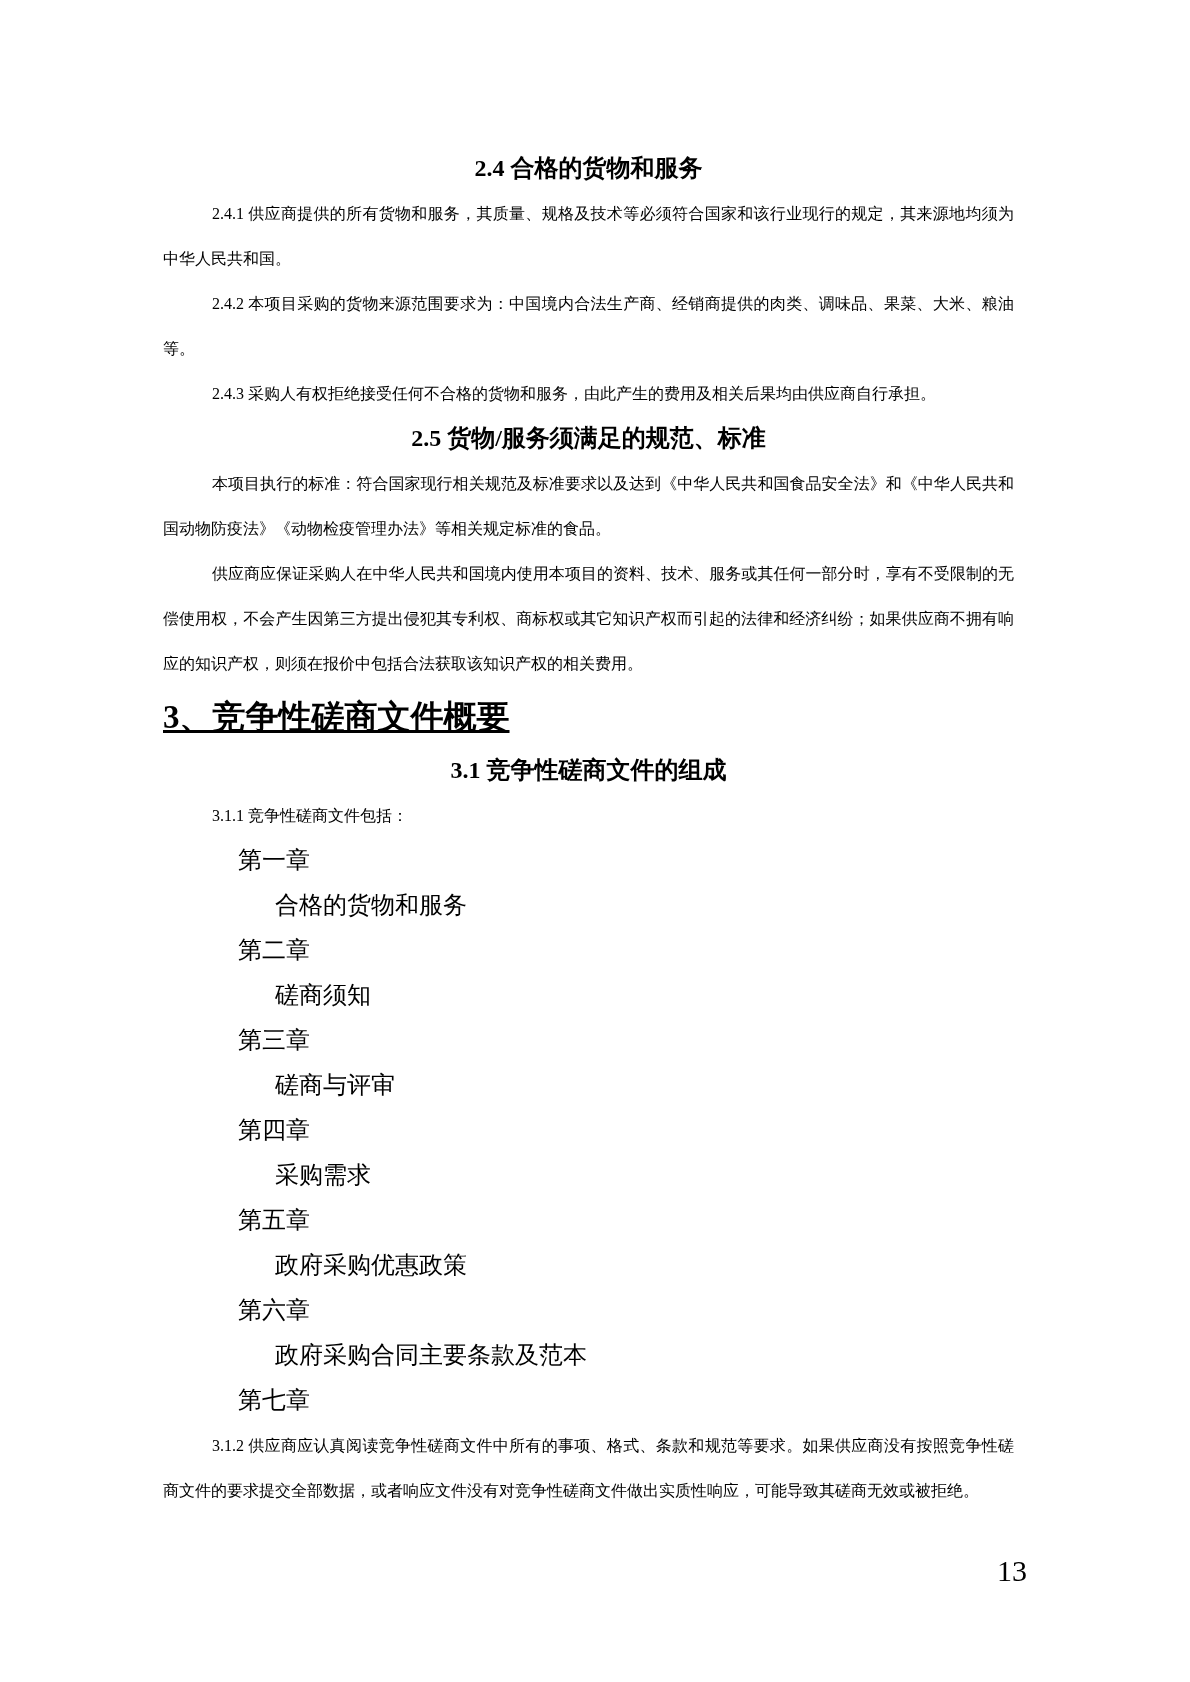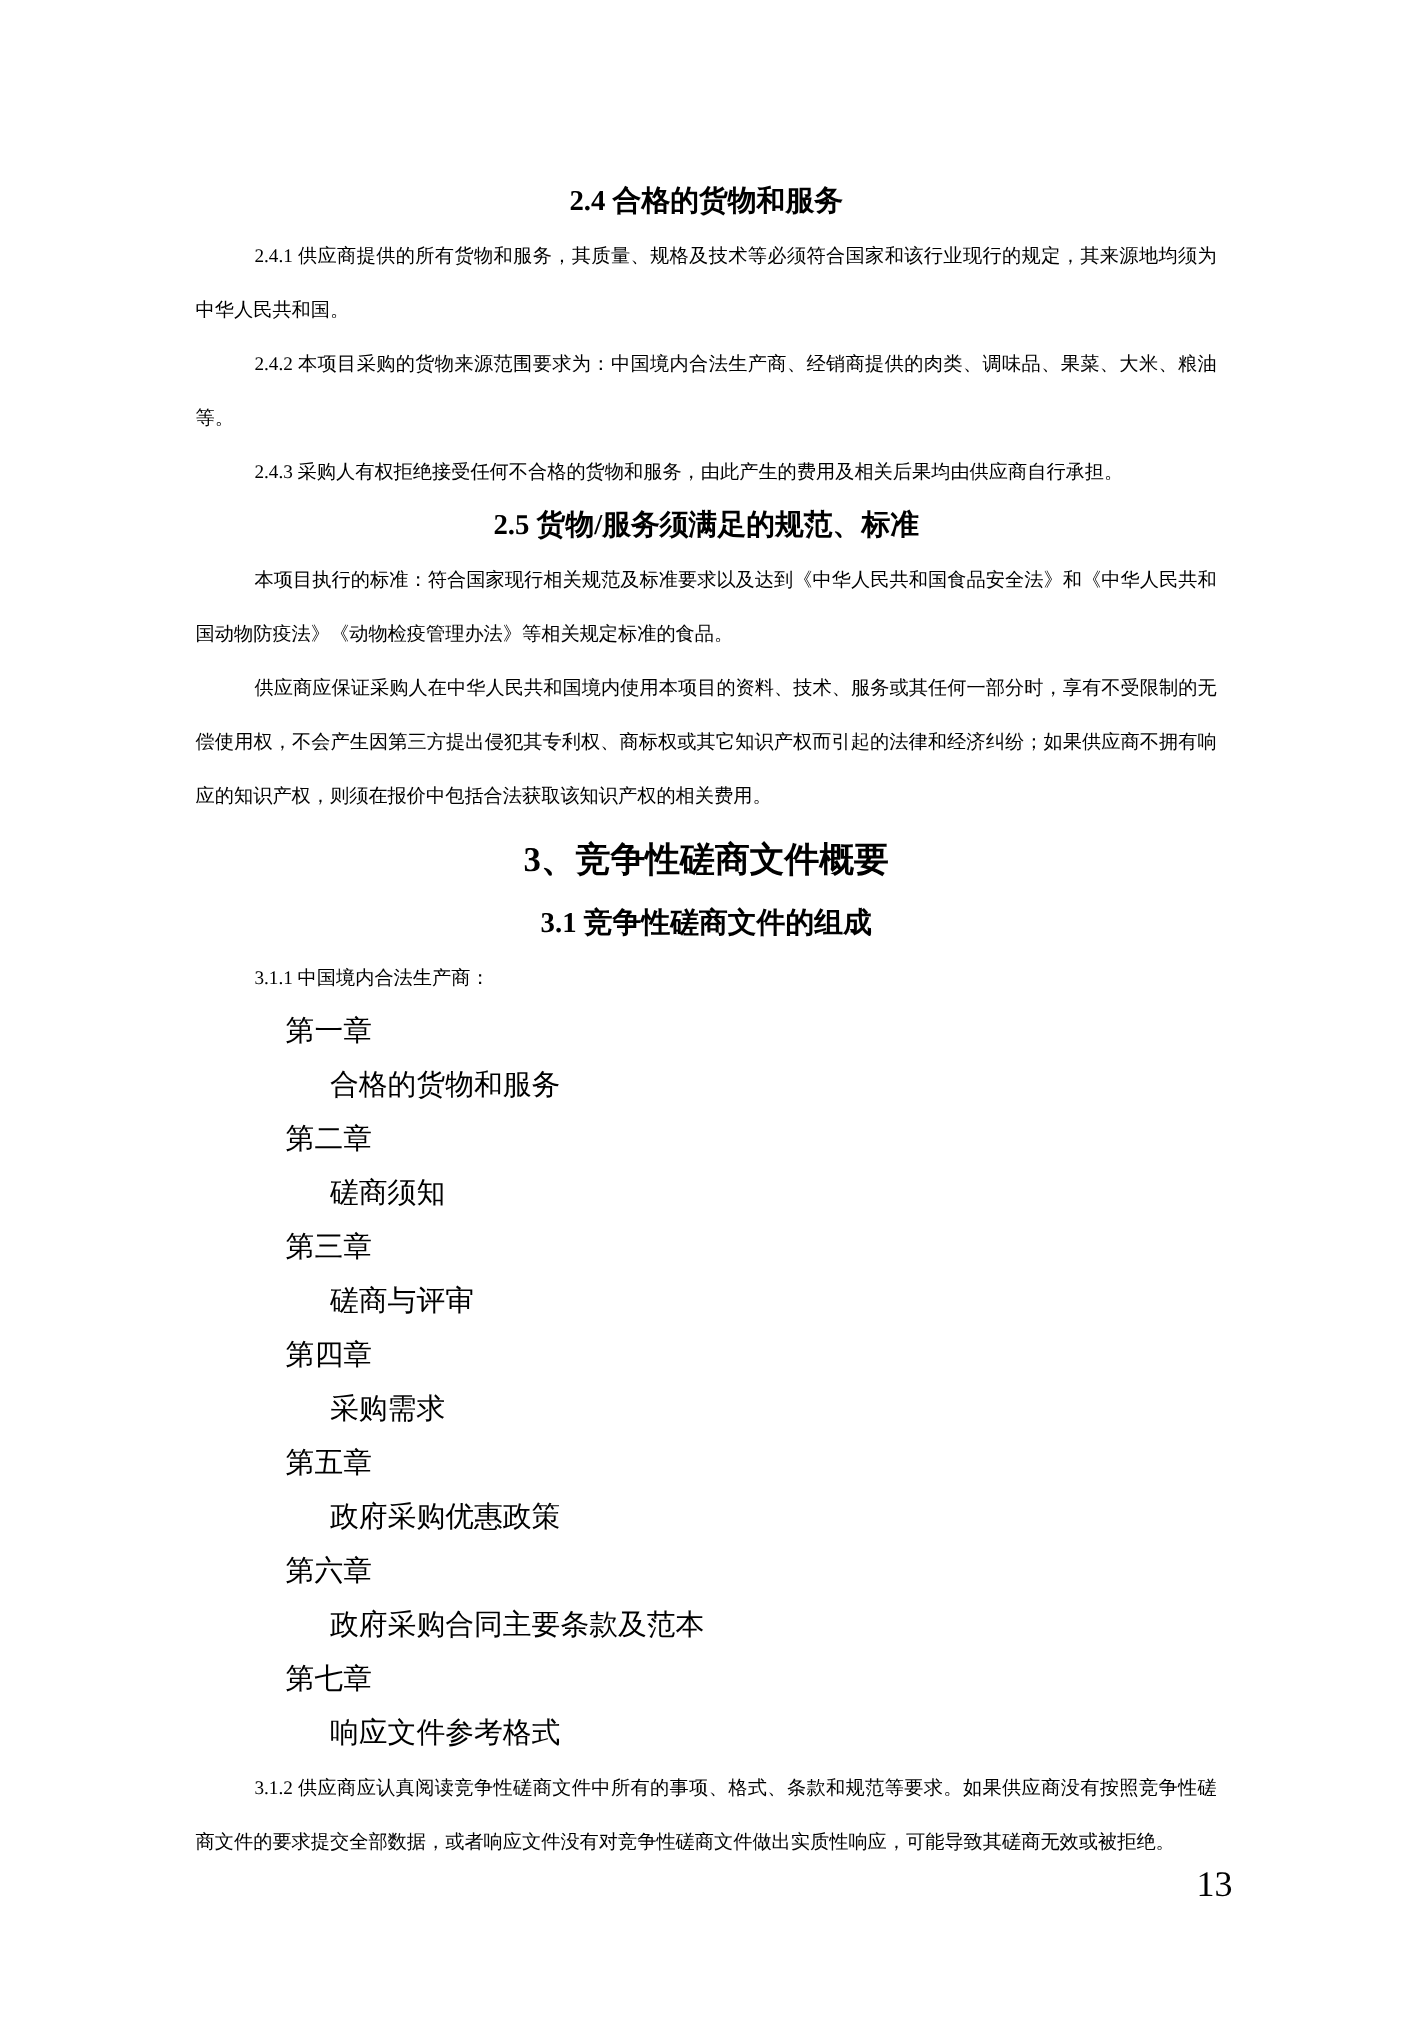--- a/index.html
+++ b/index.html
@@ -24,24 +24,24 @@
     font-weight: bold;
     text-align: center;
   }
   .para {
     font-size: 16px;
     line-height: 45px;
     text-align: justify;
     text-indent: 49px;
   }
   .h1 {
-    font-size: 29px;
+    font-size: 33px;
     line-height: 62px;
     font-weight: bold;
-    text-align: center;
+    text-decoration: underline;
   }
   .chapter-row {
     font-size: 24px;
     line-height: 45px;
     margin-left: 75px;
     display: flex;
     flex-direction: column;
   }
   .chapter-row .chapter-label { flex: 0 0 auto; }
   .chapter-row .chapter-title { flex: 0 0 auto; margin-left: 37px; }
@@ -71,21 +71,21 @@
 
   <div class="para">本项目执行的标准：符合国家现行相关规范及标准要求以及达到《中华人民共和国食品安全法》和《中华人民共和国动物防疫法》《动物检疫管理办法》等相关规定标准的食品。</div>
 
 
   <div class="para">供应商应保证采购人在中华人民共和国境内使用本项目的资料、技术、服务或其任何一部分时，享有不受限制的无偿使用权，不会产生因第三方提出侵犯其专利权、商标权或其它知识产权而引起的法律和经济纠纷；如果供应商不拥有响应的知识产权，则须在报价中包括合法获取该知识产权的相关费用。</div>
 
   <div class="h1">3、竞争性磋商文件概要</div>
 
   <div class="h2">3.1 竞争性磋商文件的组成</div>
 
-  <div class="para">3.1.1 中国境内合法生产商：</div>
+  <div class="para">3.1.1 竞争性磋商文件包括：</div>
 
   <div>
     <div class="chapter-row">
       <span class="chapter-label">第一章</span>
       <span class="chapter-title">合格的货物和服务</span>
     </div>
     <div class="chapter-row">
       <span class="chapter-label">第二章</span>
       <span class="chapter-title">磋商须知</span>
     </div>
@@ -100,21 +100,20 @@
     <div class="chapter-row">
       <span class="chapter-label">第五章</span>
       <span class="chapter-title">政府采购优惠政策</span>
     </div>
     <div class="chapter-row">
       <span class="chapter-label">第六章</span>
       <span class="chapter-title">政府采购合同主要条款及范本</span>
     </div>
     <div class="chapter-row">
       <span class="chapter-label">第七章</span>
-      <span class="chapter-title">响应文件参考格式</span>
     </div>
   </div>
 
   <div class="para">3.1.2 供应商应认真阅读竞争性磋商文件中所有的事项、格式、条款和规范等要求。如果供应商没有按照竞争性磋商文件的要求提交全部数据，或者响应文件没有对竞争性磋商文件做出实质性响应，可能导致其磋商无效或被拒绝。</div>
 
 </div>
 
 <div class="page-number">13</div>
 
 </body></html>

